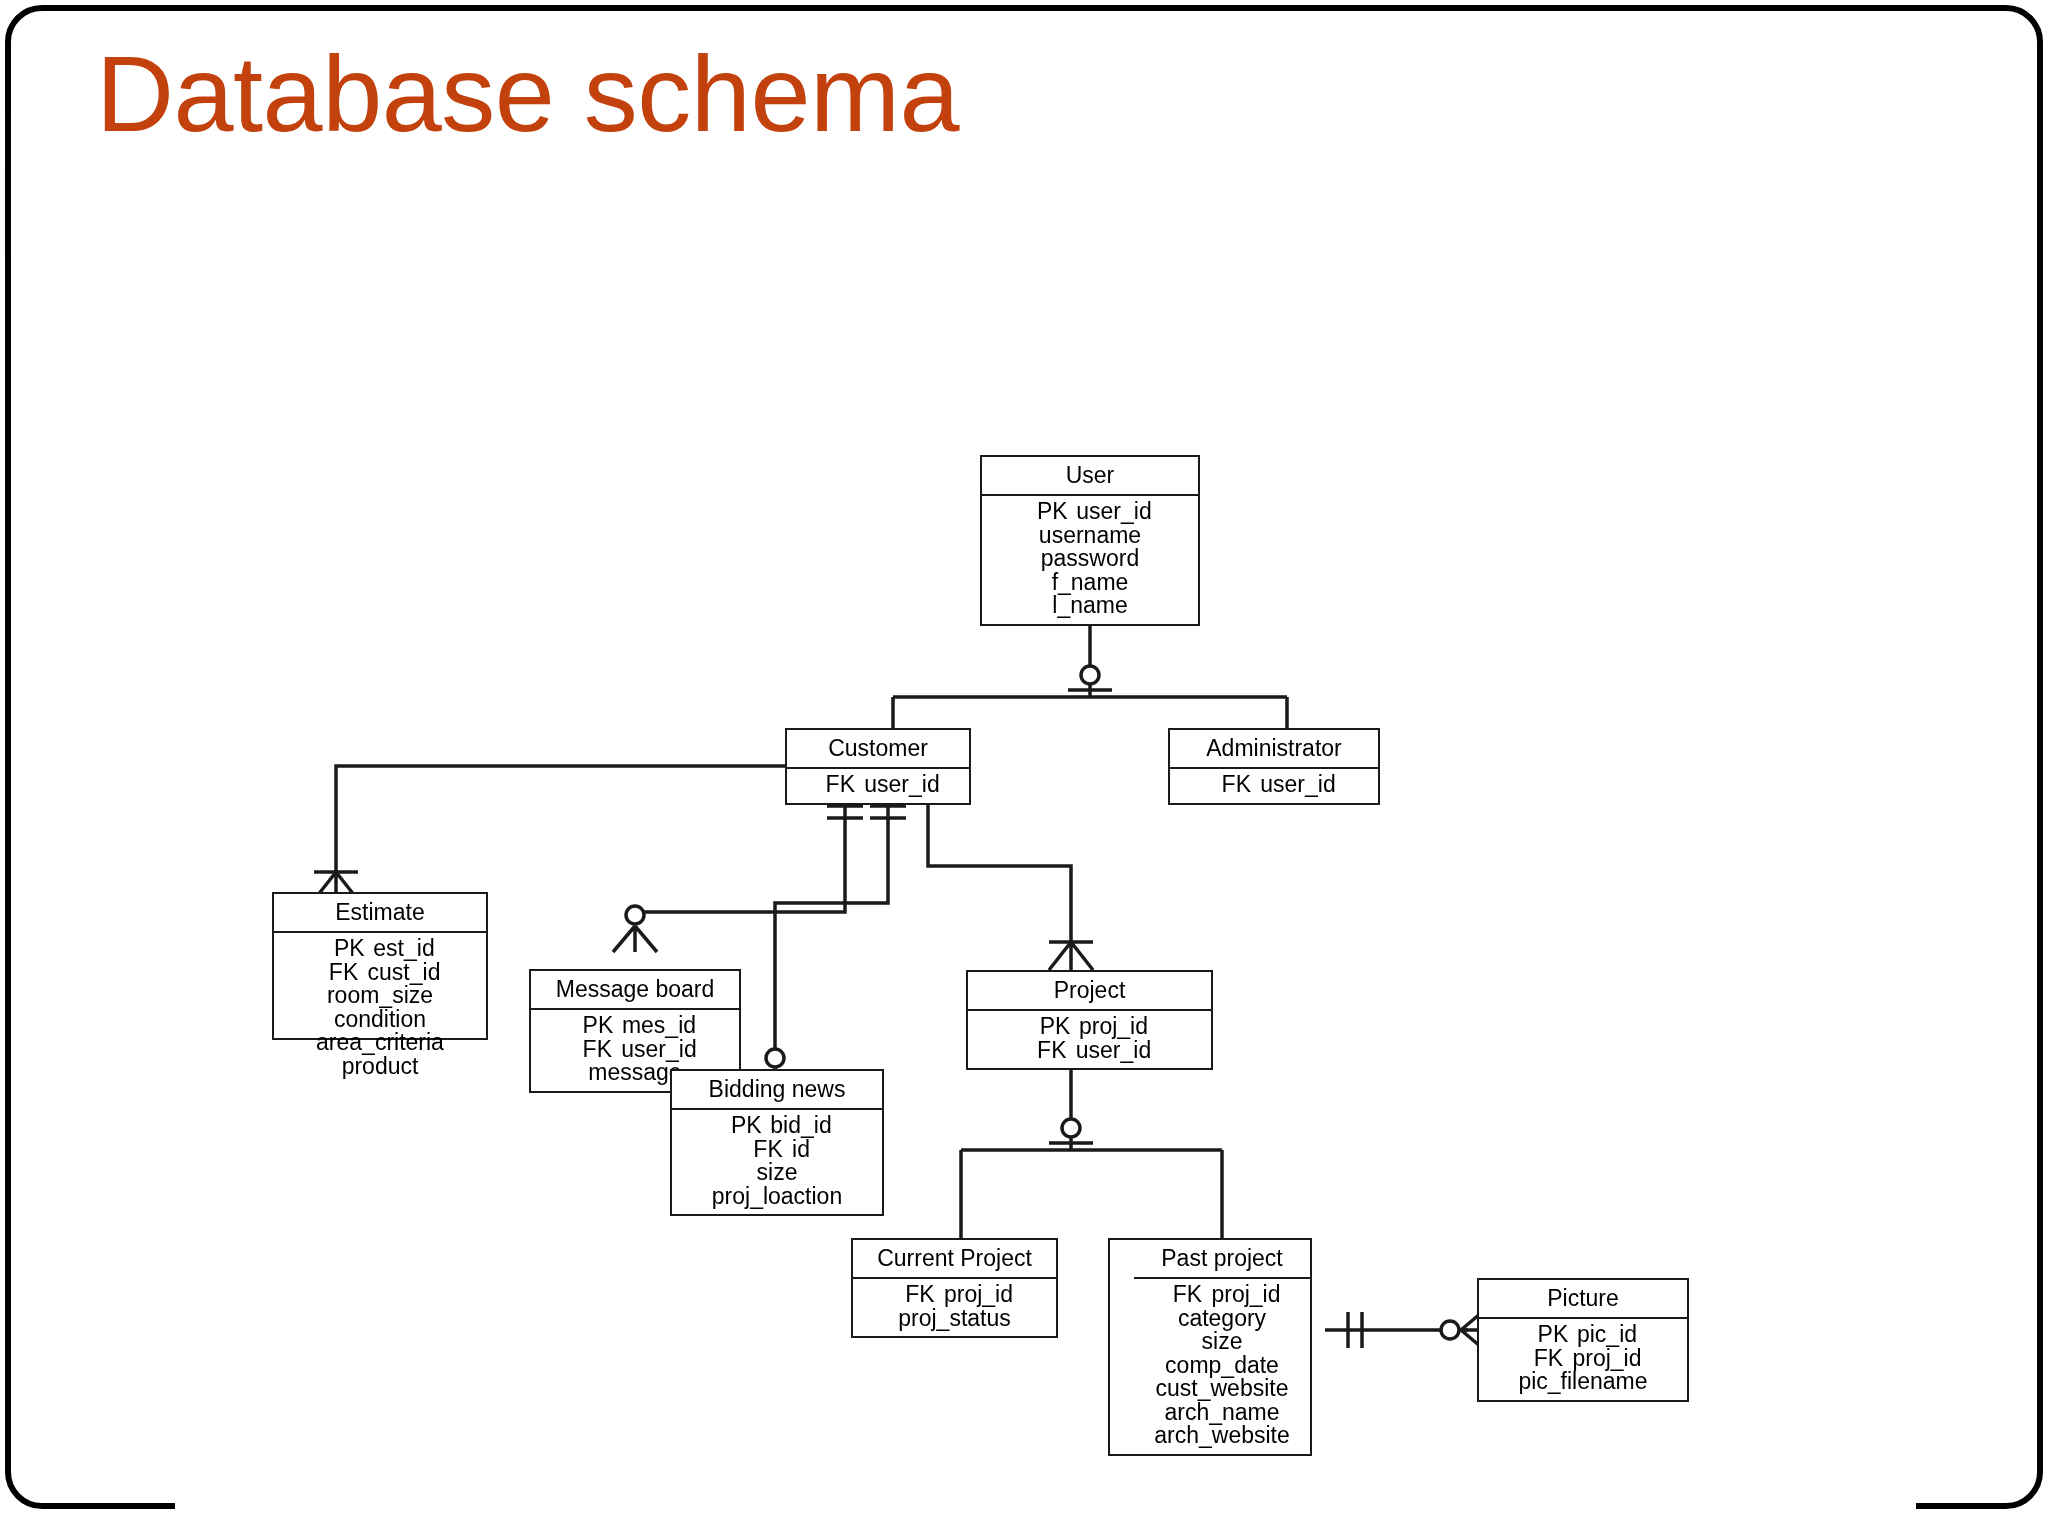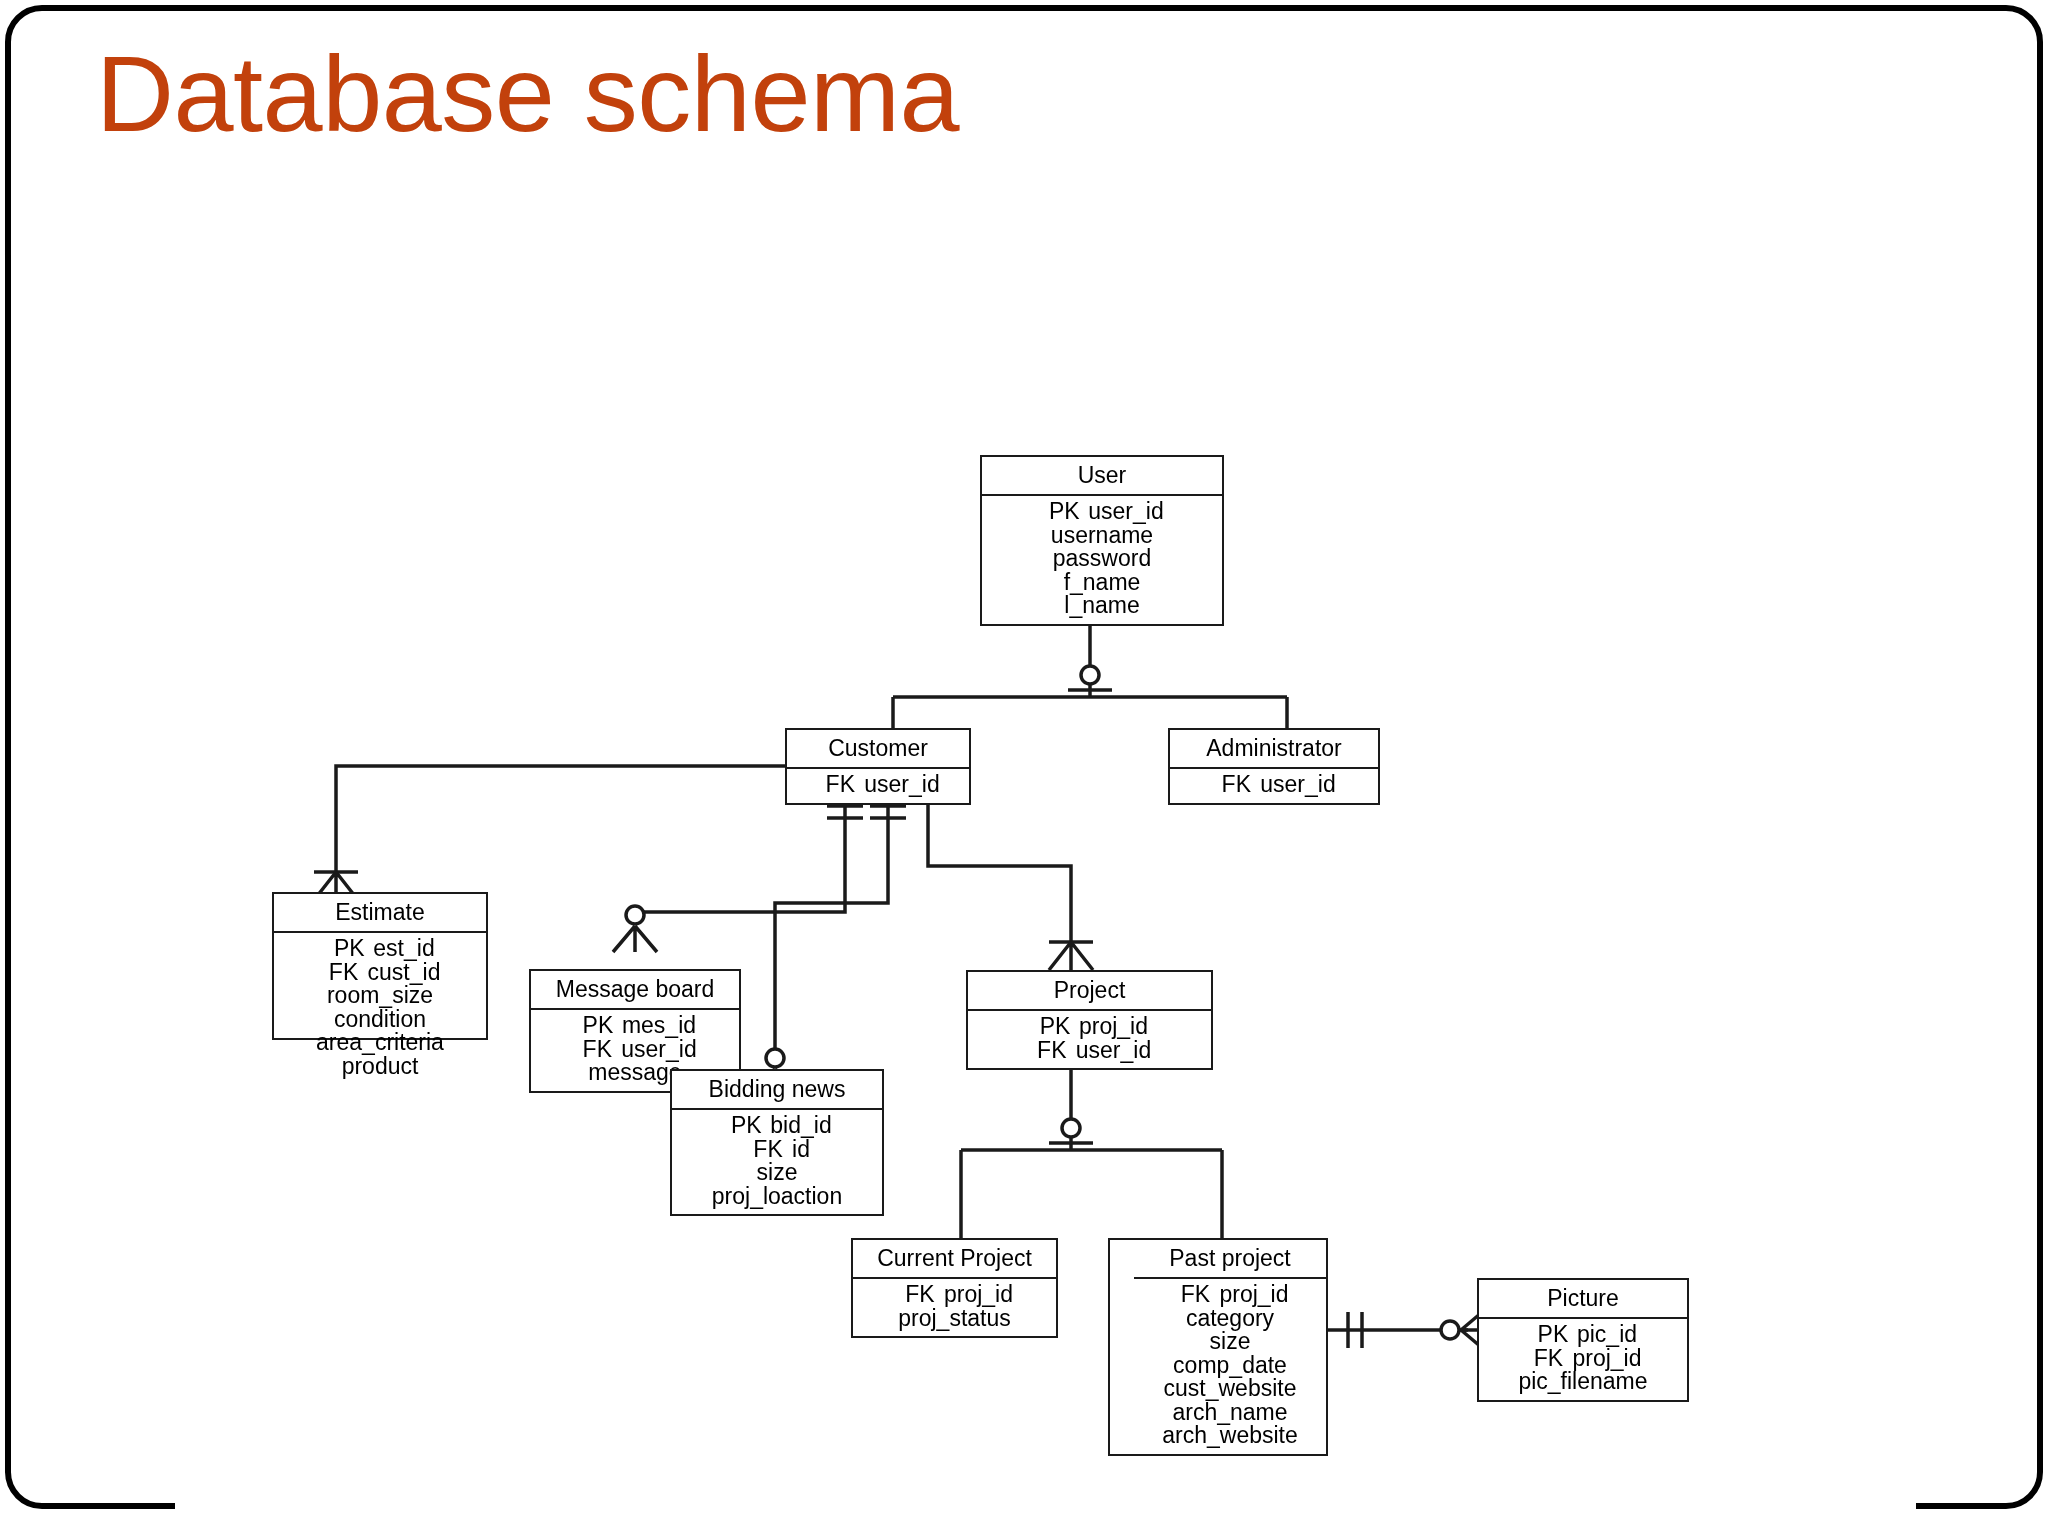--- a/index.html
+++ b/index.html
@@ -147,21 +147,21 @@
         <path d="M 1049,1143 L 1093,1143"></path>
 
         <path d="M 1348,1312 L 1348,1348 M 1362,1312 L 1362,1348"></path>
 
         <circle cx="1450" cy="1330" r="9" fill="#ffffff"></circle>
         <path d="M 1461,1330 L 1487,1308 M 1461,1330 L 1487,1352 M 1461,1330 L 1487,1330"></path>
 
       </g>
     </svg>
 
-    <div class="entity" style="left:980px; top:455px; width:244px;">
+    <div class="entity" style="left:980px; top:455px; width:220px;">
       <div class="entity-name">User</div>
       <div class="entity-attrs">
         <span class="attr"><span class="key">PK</span><span class="kn">user_id</span></span>
         <span class="attr"><span class="kn">username</span></span>
         <span class="attr"><span class="kn">password</span></span>
         <span class="attr"><span class="kn">f_name</span></span>
         <span class="attr"><span class="kn">l_name</span></span>
       </div>
     </div>
 
@@ -219,21 +219,21 @@
     </div>
 
     <div class="entity" style="left:851px; top:1238px; width:207px;">
       <div class="entity-name">Current Project</div>
       <div class="entity-attrs">
         <span class="attr"><span class="key">FK</span><span class="kn">proj_id</span></span>
         <span class="attr"><span class="kn">proj_status</span></span>
       </div>
     </div>
 
-    <div class="entity" style="left:1108px; top:1238px; width:220px;padding-left:24px;">
+    <div class="entity" style="left:1108px; top:1238px; width:204px;padding-left:24px;">
       <div class="entity-name">Past project</div>
       <div class="entity-attrs">
         <span class="attr"><span class="key">FK</span><span class="kn">proj_id</span></span>
         <span class="attr"><span class="kn">category</span></span>
         <span class="attr"><span class="kn">size</span></span>
         <span class="attr"><span class="kn">comp_date</span></span>
         <span class="attr"><span class="kn">cust_website</span></span>
         <span class="attr"><span class="kn">arch_name</span></span>
         <span class="attr"><span class="kn">arch_website</span></span>
       </div>

